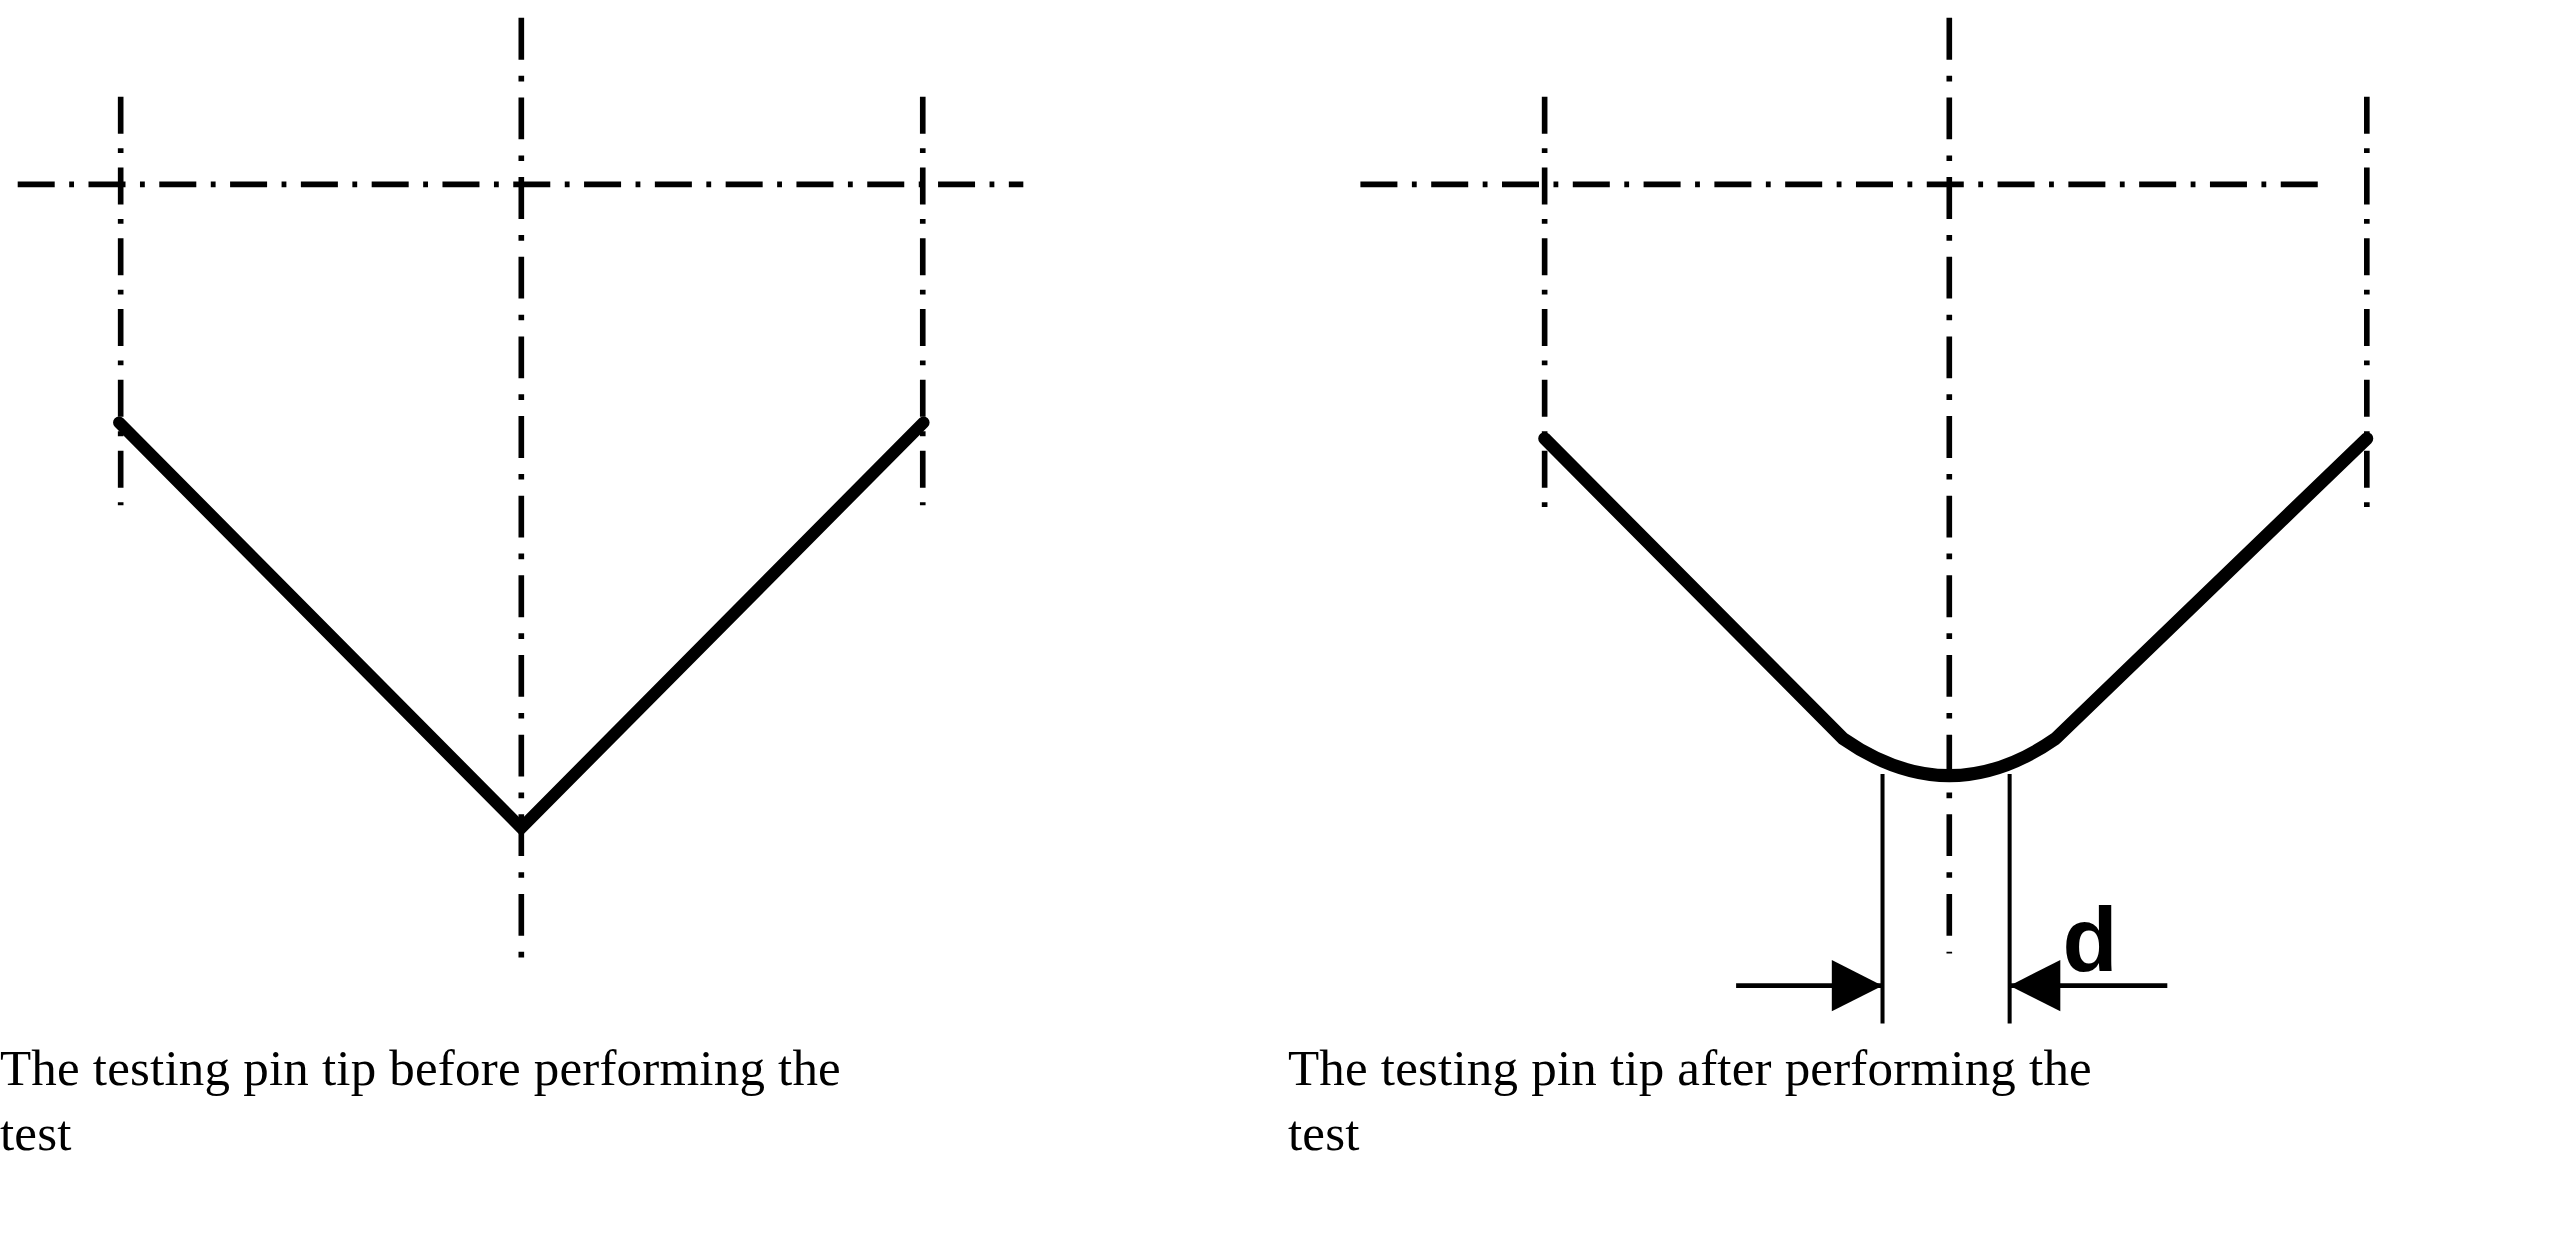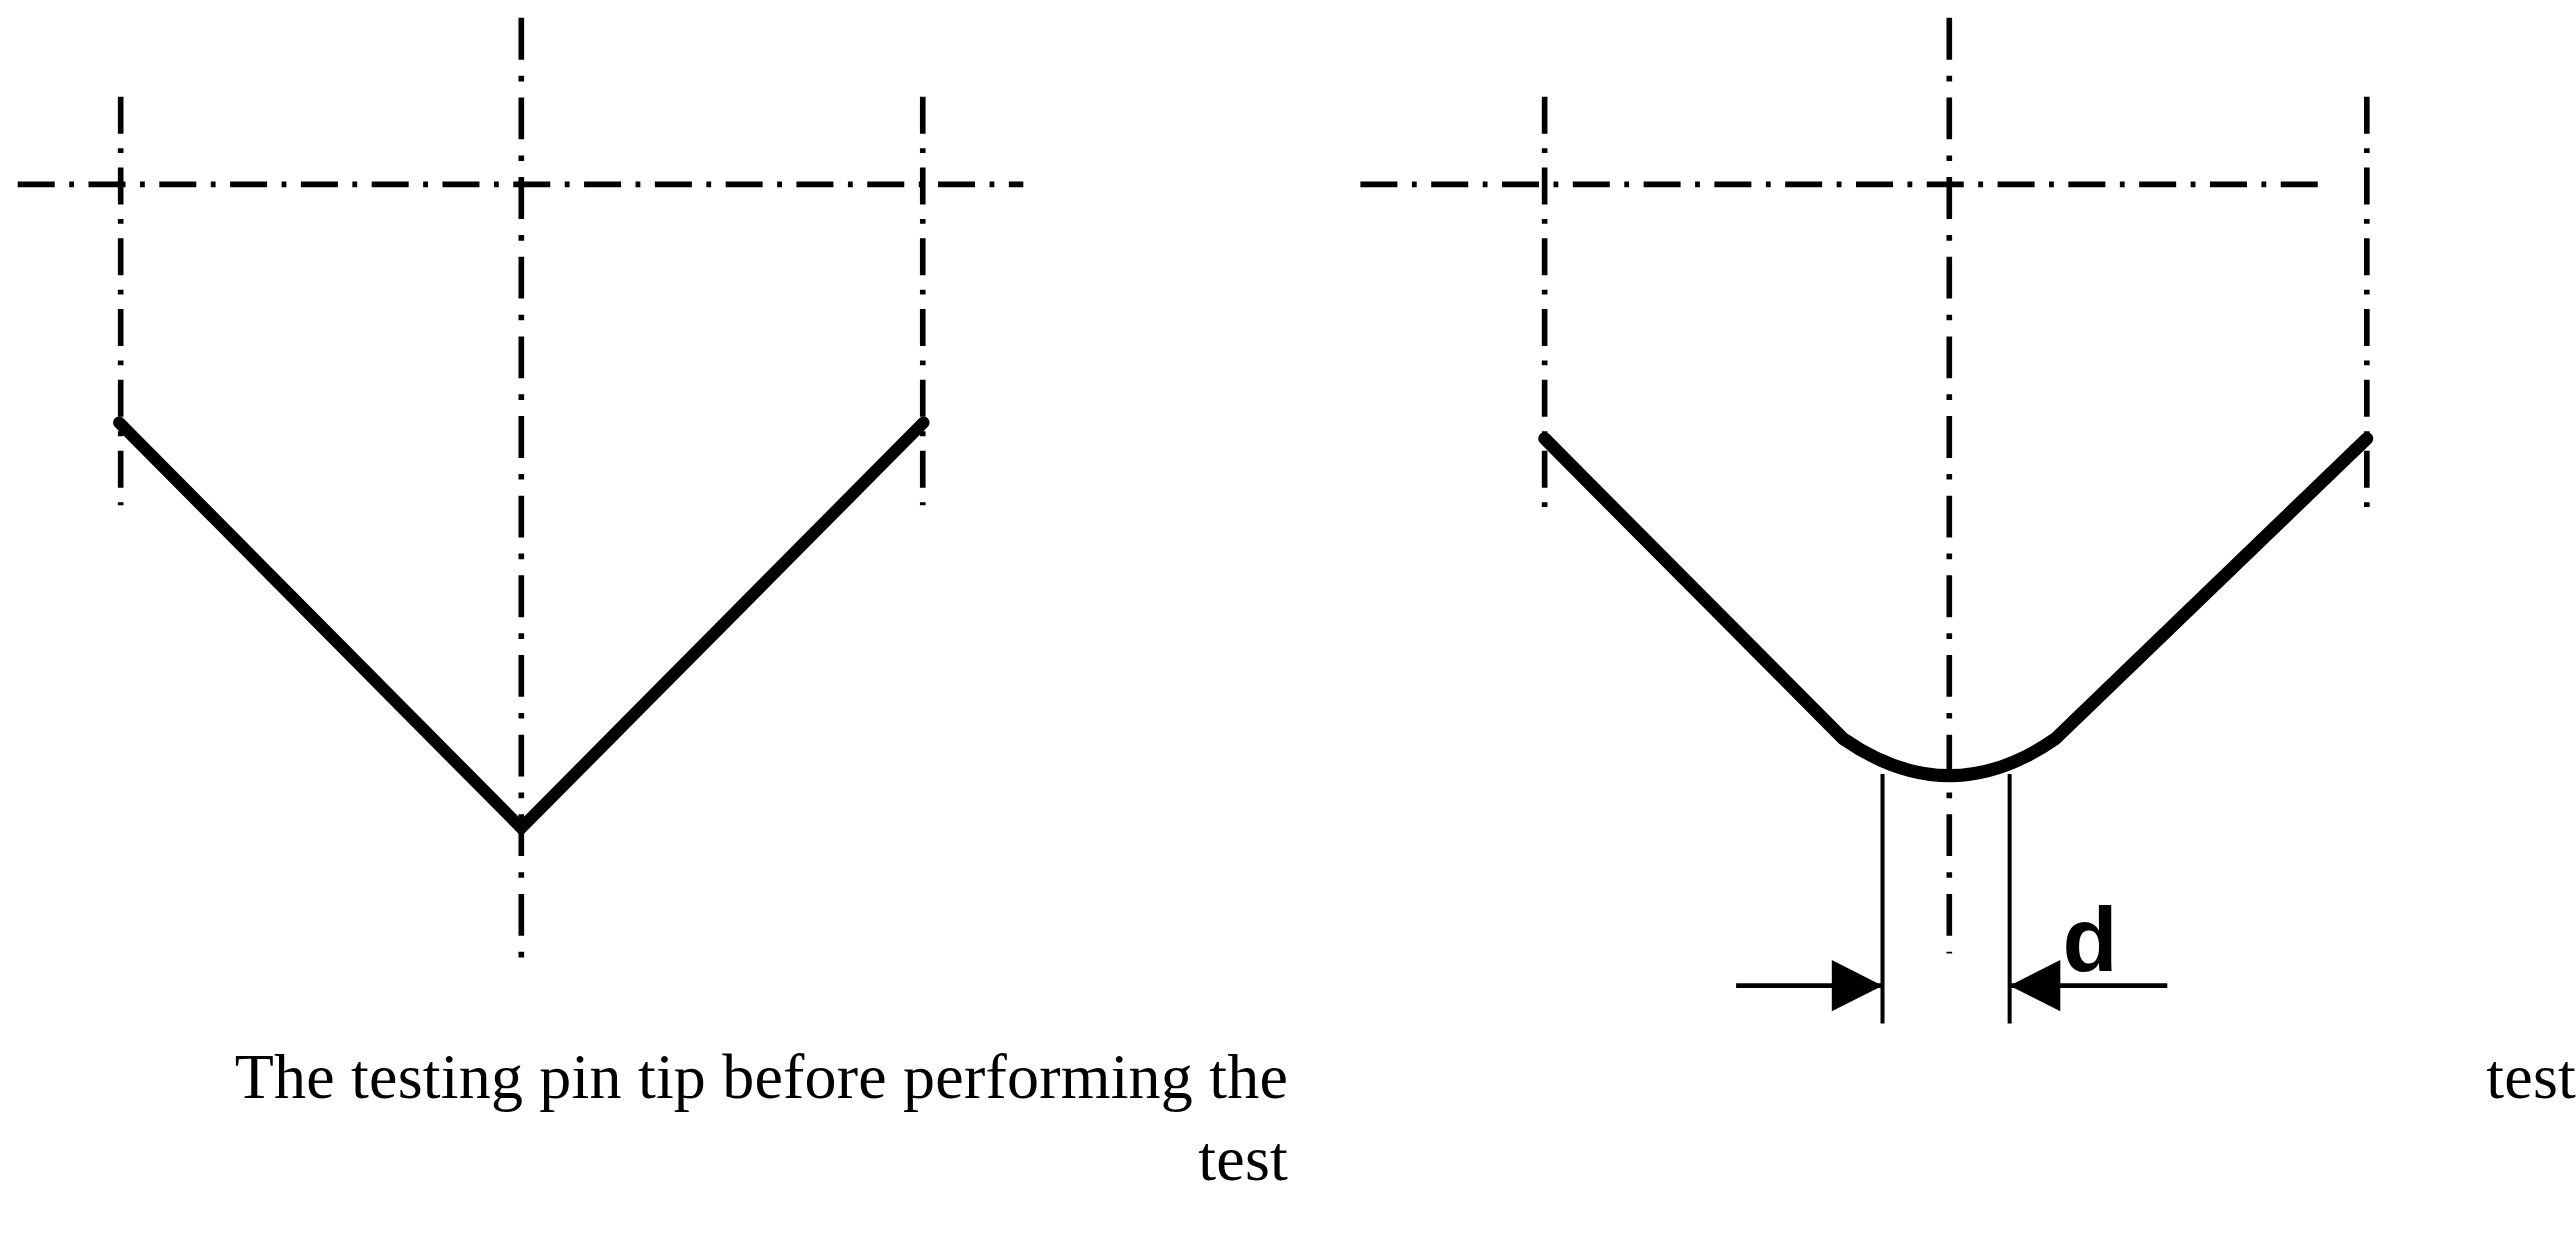--- a/index.html
+++ b/index.html
@@ -33,23 +33,23 @@
     left: 0;
     width: 1288px;
     height: 1030px;
     display: block;
   }
   .caption {
     position: absolute;
     left: 0;
     top: 1036px;
     width: 1288px;
-    text-align: right;
+    text-align: left;
     font-family: "Liberation Serif", serif;
-    font-size: 64px;
+    font-size: 51px;
     line-height: 1.28;
     color: #000000;
     letter-spacing: 0.2px;
   }
   .caption-line { display: block; }
 </style>
 </head>
 <body>
 
 <div class="page">
@@ -98,18 +98,19 @@
       <line x1="557" y1="1225" x2="739" y2="1225" stroke="#000000" stroke-width="6"></line>
       <line x1="897" y1="1225" x2="1093" y2="1225" stroke="#000000" stroke-width="6"></line>
 
       <polygon points="739,1225 676,1193 676,1257" fill="#000000"></polygon>
       <polygon points="897,1225 960,1193 960,1257" fill="#000000"></polygon>
 
       <text x="997" y="1207" font-family="Liberation Sans, sans-serif" font-size="112" font-weight="bold" fill="#000000" text-anchor="middle">d</text>
     </svg>
 
     <div class="caption">
+      <span class="caption-line">The testing pin tip after performing the</span>
       <span class="caption-line">test</span>
     </div>
   </div>
 
 </div>
 
 
 </body></html>

